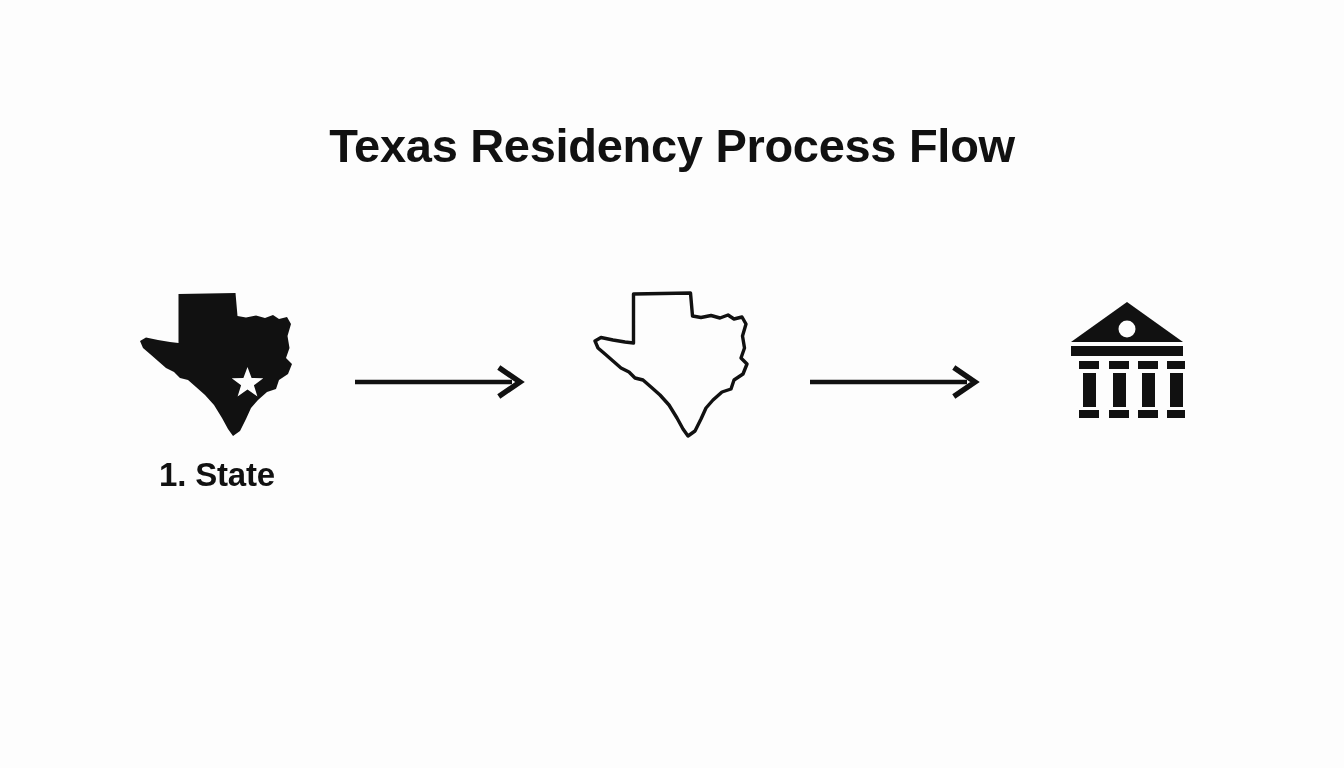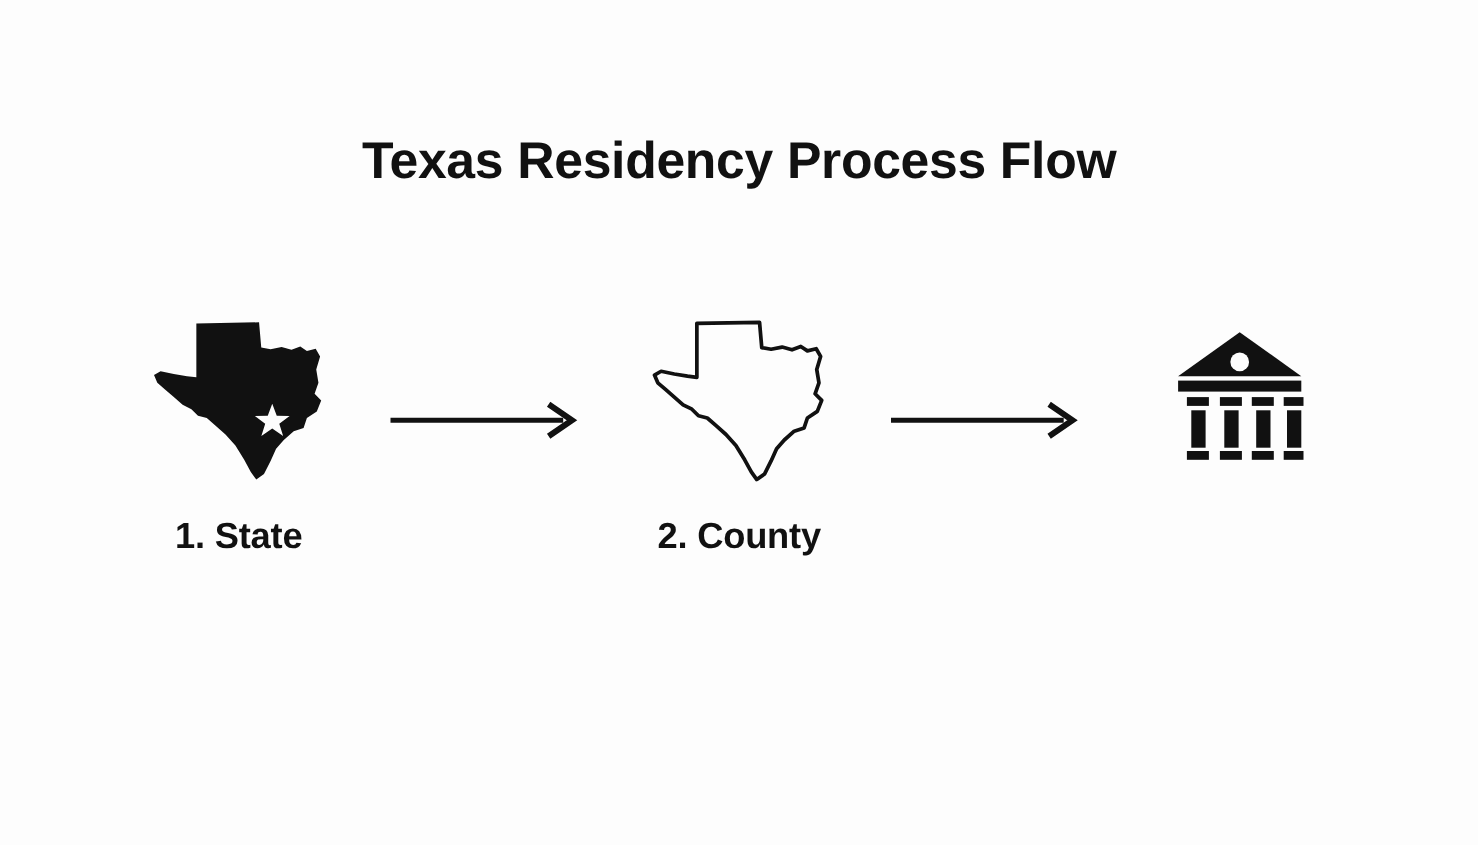--- a/index.html
+++ b/index.html
@@ -59,21 +59,21 @@
 
   .icon-box {
     position: relative;
     height: 165px;
     display: flex;
     align-items: center;
     justify-content: center;
   }
 
   .step-label {
-    margin-top: 22px;
+    margin-top: 10px;
     font-size: 33px;
     font-weight: bold;
     color: #111111;
     letter-spacing: -0.2px;
     line-height: 1.2;
     white-space: nowrap;
   }
 
   
   .arrow {
@@ -200,21 +200,20 @@
             L 14.0 66.0
             L 7.0 60.0
             L 4.0 53.0
             L 10.0 49.5
             L 22.0 52.0
             L 34.0 54.0
             L 42.5 55.0
             Z"></path>
         </svg>
       </div>
-      <div class="step-label">2. County</div>
     </div>
 
     <svg class="arrow arrow-2" viewBox="0 0 175 34" aria-hidden="true">
       <line x1="3" y1="17" x2="160" y2="17" stroke="#111111" stroke-width="4.6" stroke-linecap="butt"></line>
       <polyline points="149,4 168,17 149,30" fill="none" stroke="#111111" stroke-width="5.4" stroke-linecap="square" stroke-linejoin="miter"></polyline>
     </svg>
 
     <div class="step step-3">
       <div class="icon-box">
         <svg width="122" height="128" viewBox="0 0 122 128" aria-hidden="true">

